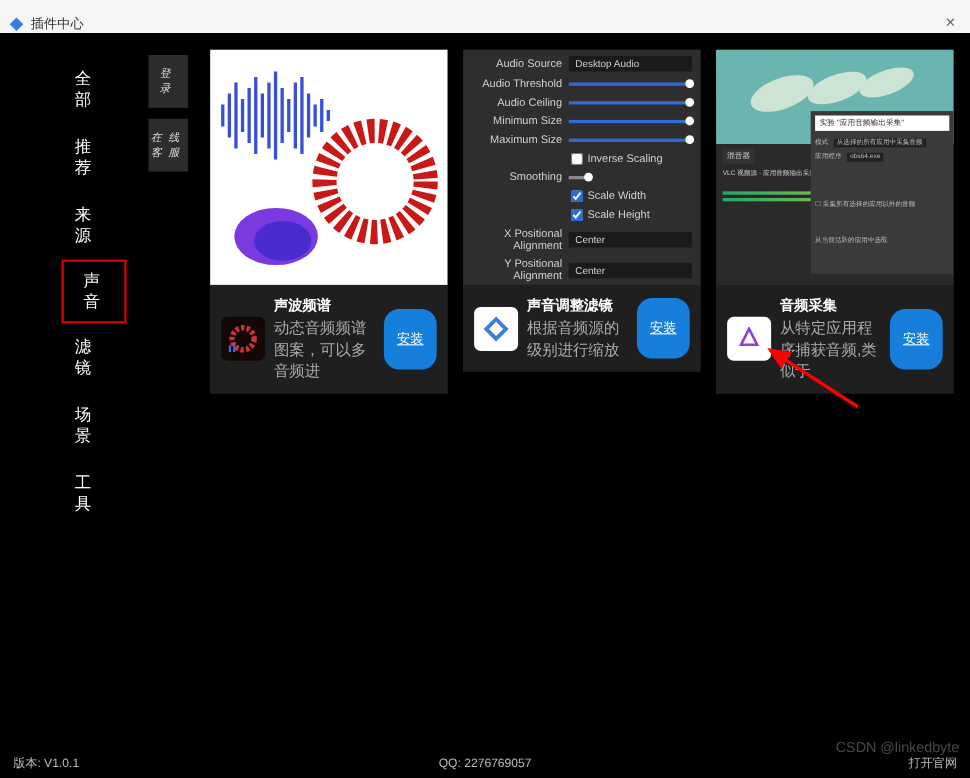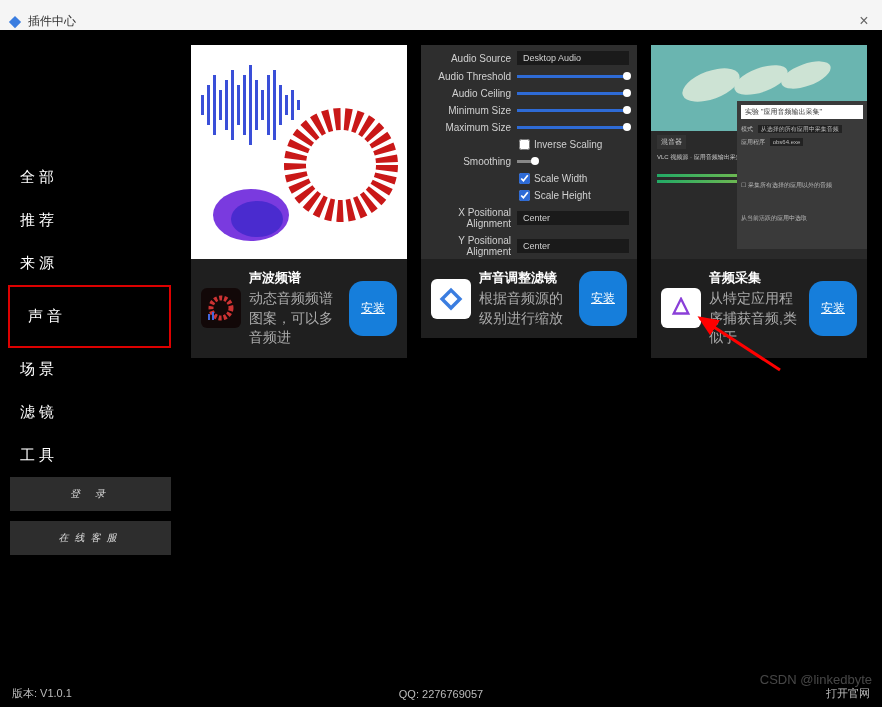--- a/index.html
+++ b/index.html
@@ -32,34 +32,35 @@
   
   .main {
     display: flex;
     height: 650px;
     background: #000;
   }
   .sidebar {
     width: 188px;
     padding: 20px 0 10px 0;
     display: flex;
-    flex-direction: column;
+    flex-direction: row;
     justify-content: center;
+    margin-left: 48px;
   }
   .nav { display: flex; flex-direction: column; }
   .nav-item {
     padding: 12px 20px;
     font-size: 15px;
     color: #fff;
     cursor: pointer;
     letter-spacing: 4px;
   }
   .nav-item.selected {
     border: 2px solid #d00;
-    padding: 20px 18px;
+    padding: 8px 18px;
     margin: 0 10px 0 8px;
   }
   .sidebar-buttons {
     display: flex;
     flex-direction: column;
     gap: 10px;
     padding: 0 10px 10px 10px;
   }
   .sidebar-btn {
     background: #2d2d2d;
@@ -241,22 +242,22 @@
 </div>
 
 <div class="main">
 
   <div class="sidebar">
     <div class="nav">
       <div class="nav-item">全部</div>
       <div class="nav-item">推荐</div>
       <div class="nav-item">来源</div>
       <div class="nav-item selected">声音</div>
+      <div class="nav-item">滤镜</div>
       <div class="nav-item">场景</div>
-      <div class="nav-item">滤镜</div>
       <div class="nav-item">工具</div>
     </div>
     <div class="sidebar-buttons">
       <button class="sidebar-btn">登 录</button>
       <button class="sidebar-btn">在线客服</button>
     </div>
   </div>
 
   <div class="content">
 

